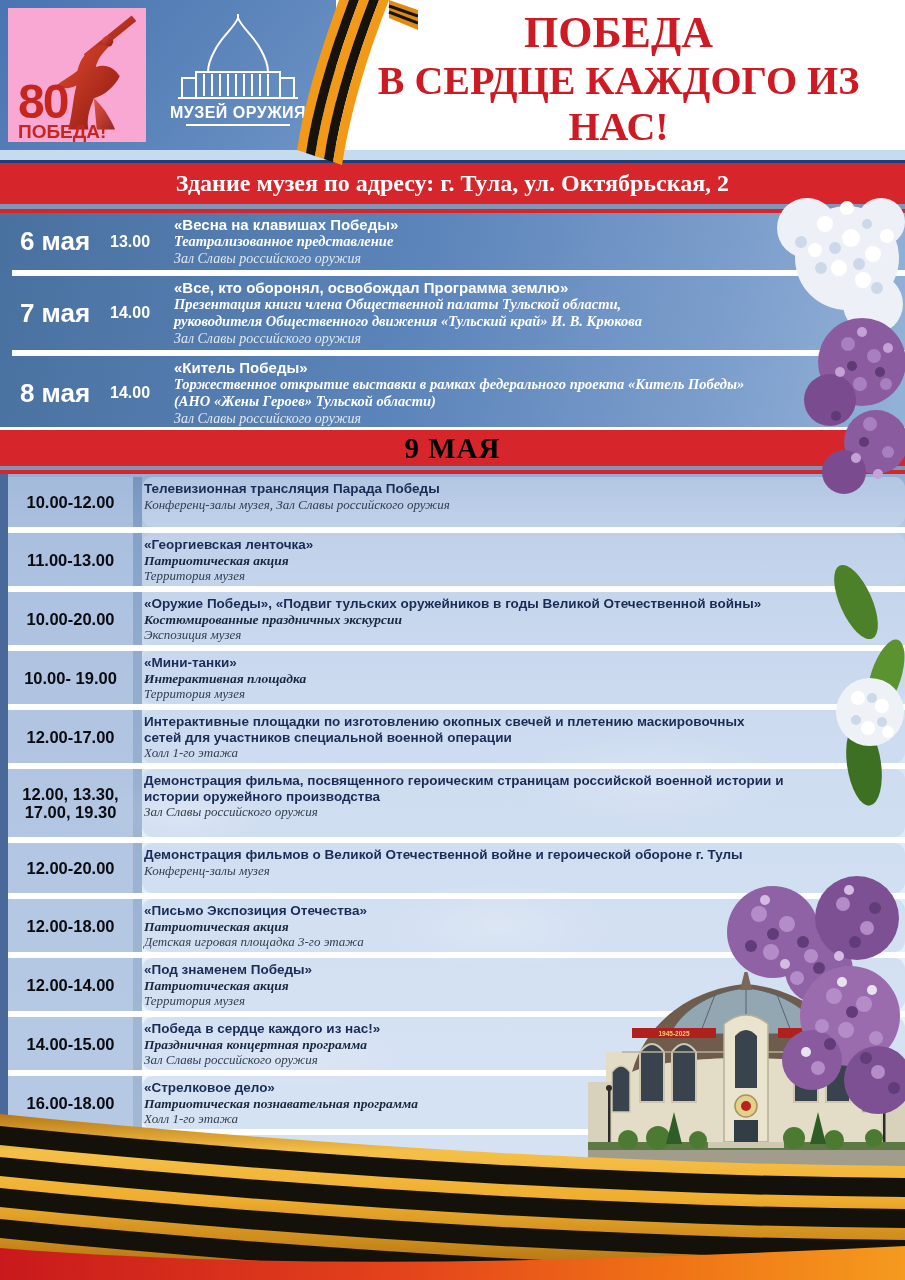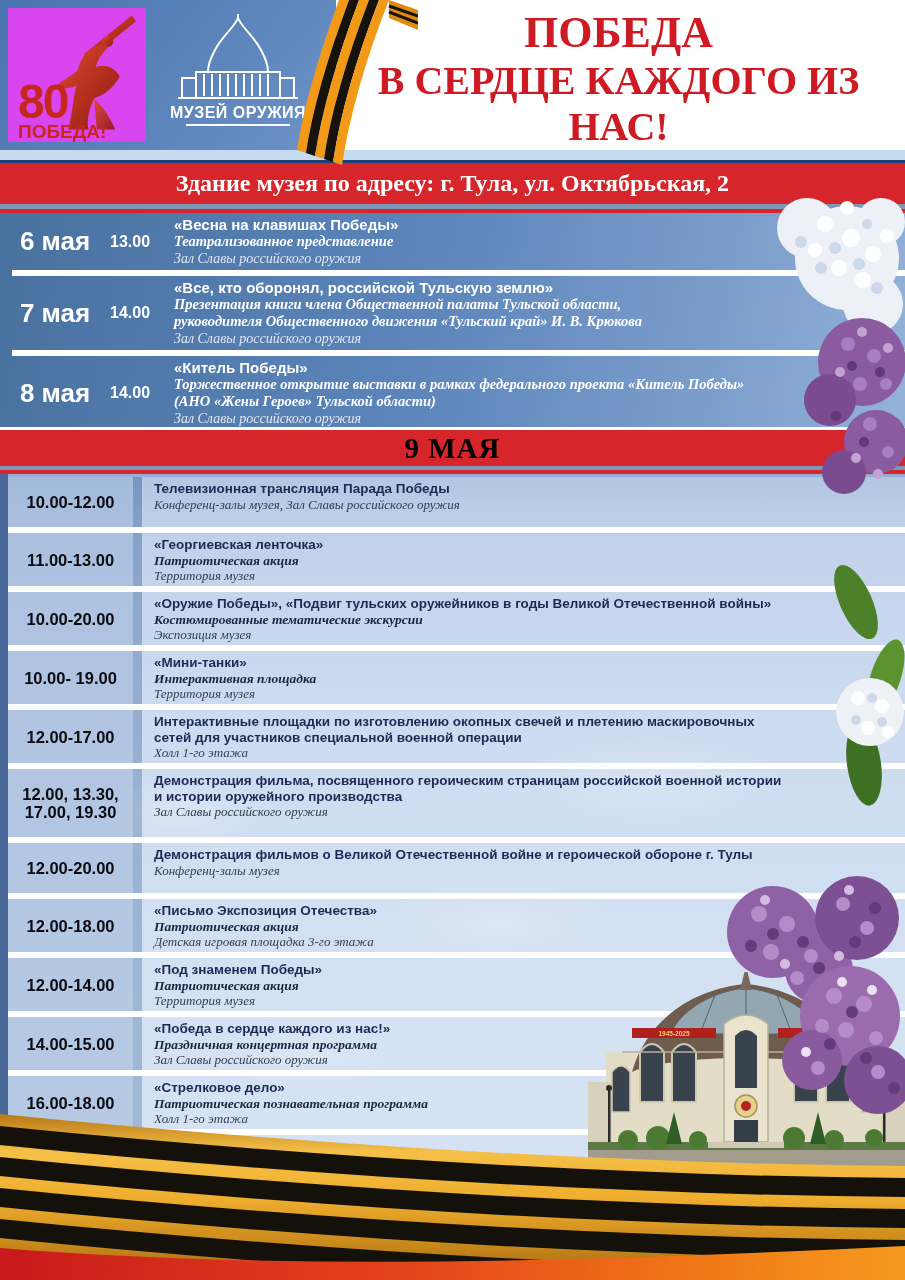--- a/index.html
+++ b/index.html
@@ -4,21 +4,21 @@
 <style>
   html,body{margin:0;padding:0;background:#666;}
   .poster{position:relative;width:905px;height:1280px;margin:0 auto;background:#fff;overflow:hidden;
           font-family:"Liberation Sans",sans-serif;}
   .poster *{box-sizing:border-box;}
 
   
   .hdr{position:absolute;left:0;top:0;right:0;height:150px;background:#fff;}
   .hdr-blue{position:absolute;left:0;top:0;width:336px;height:150px;
             background:linear-gradient(130deg,#4a74b0 0%,#5b84ba 55%,#6e93c7 100%);}
-  .logo-box{position:absolute;left:8px;top:8px;width:138px;height:134px;background:#d946ef;}
+  .logo-box{position:absolute;left:8px;top:8px;width:138px;height:134px;background:#f9a8d4;}
   .logo80-svg{position:absolute;left:0;top:0;}
   .museum-logo{position:absolute;left:148px;top:14px;}
   .title-wrap{position:absolute;left:336px;right:4px;top:8px;text-align:center;
               color:#ce1a22;font-family:"Liberation Serif",serif;font-weight:bold;}
   .t1{font-size:44px;line-height:50px;}
   .t2{font-size:40px;line-height:46px;}
   .sub{font-size:22px;line-height:26px;margin-top:4px;}
   .top-ribbon{position:absolute;left:283px;top:0;z-index:3;}
 
   
@@ -60,21 +60,21 @@
          radial-gradient(150px 55px at 34% 72%,rgba(255,255,255,.8),rgba(255,255,255,0) 70%),
          radial-gradient(190px 70px at 72% 38%,rgba(255,255,255,.7),rgba(255,255,255,0) 70%),
          linear-gradient(180deg,#93aed2 0%,#b3c7e4 6%,#c9d9ee 18%,#d8e6f5 34%,#e2eefa 52%,#eaf4fc 70%,#f0f8fe 100%);}
   .left-strip{position:absolute;left:0;top:474px;bottom:0;width:8px;background:#49699b;z-index:1;}
   .sched{position:absolute;left:8px;right:0;top:477px;z-index:1;}
   .srow{display:flex;}
   .stime{width:125px;display:flex;align-items:center;justify-content:center;
          background:rgba(167,189,221,.8);font-weight:bold;font-size:16.5px;color:#0b0b10;
          text-align:center;line-height:18px;padding:16px 4px;}
   .sgap{width:9px;background:rgba(86,122,172,.5);}
-  .sdesc{flex:1;background:rgba(198,214,237,.6);padding:4px 120px 3px 12px;}
+  .sdesc{flex:1;background:rgba(198,214,237,.6);padding:4px 120px 3px 2px;border-radius:11px;}
   .st{font-weight:bold;font-size:13.5px;line-height:15.5px;color:#1a2c55;}
   .ss{font-weight:bold;font-style:italic;font-size:13.5px;line-height:15.5px;color:#17263f;
       font-family:"Liberation Serif",serif;}
   .sl{font-style:italic;font-size:13px;line-height:15px;color:#32404f;
       font-family:"Liberation Serif",serif;}
   .ssep{height:6px;background:#fff;}
 
   
   .building{position:absolute;left:588px;top:972px;z-index:2;}
   .flower{position:absolute;z-index:3;}
@@ -156,21 +156,21 @@
           <div class="pre-title">«Весна на клавишах Победы»</div>
           <div class="pre-detail">Театрализованное представление</div>
           <div class="pre-loc">Зал Славы российского оружия</div>
         </div>
       </div>
       <div class="pre-sep"></div>
       <div class="pre-row">
         <div class="pre-date">7 мая</div>
         <div class="pre-time">14.00</div>
         <div class="pre-desc">
-          <div class="pre-title">«Все, кто оборонял, российской Тульскую землю»</div>
+          <div class="pre-title">«Все, кто оборонял, освобождал Программа землю»</div>
           <div class="pre-detail">Презентация книги члена Общественной палаты Тульской области,</div>
           <div class="pre-detail">руководителя Общественного движения «Тульский край» И. В. Крюкова</div>
           <div class="pre-loc">Зал Славы российского оружия</div>
         </div>
       </div>
       <div class="pre-sep"></div>
       <div class="pre-row">
         <div class="pre-date">8 мая</div>
         <div class="pre-time">14.00</div>
         <div class="pre-desc">
@@ -212,21 +212,21 @@
         </div>
       </div>
       <div class="ssep"></div>
       <div class="srow" style="min-height: 48px;">
         <div class="stime">
           <span>10.00-20.00</span>
         </div>
         <div class="sgap"></div>
         <div class="sdesc">
           <div class="st">«Оружие Победы», «Подвиг тульских оружейников в годы Великой Отечественной войны»</div>
-          <div class="ss">Костюмированные тематические экскурсии</div>
+          <div class="ss">Костюмированные праздничных экскурсии</div>
           <div class="sl">Экспозиция музея</div>
         </div>
       </div>
       <div class="ssep"></div>
       <div class="srow" style="min-height: 48px;">
         <div class="stime">
           <span>10.00- 19.00</span>
         </div>
         <div class="sgap"></div>
         <div class="sdesc">

